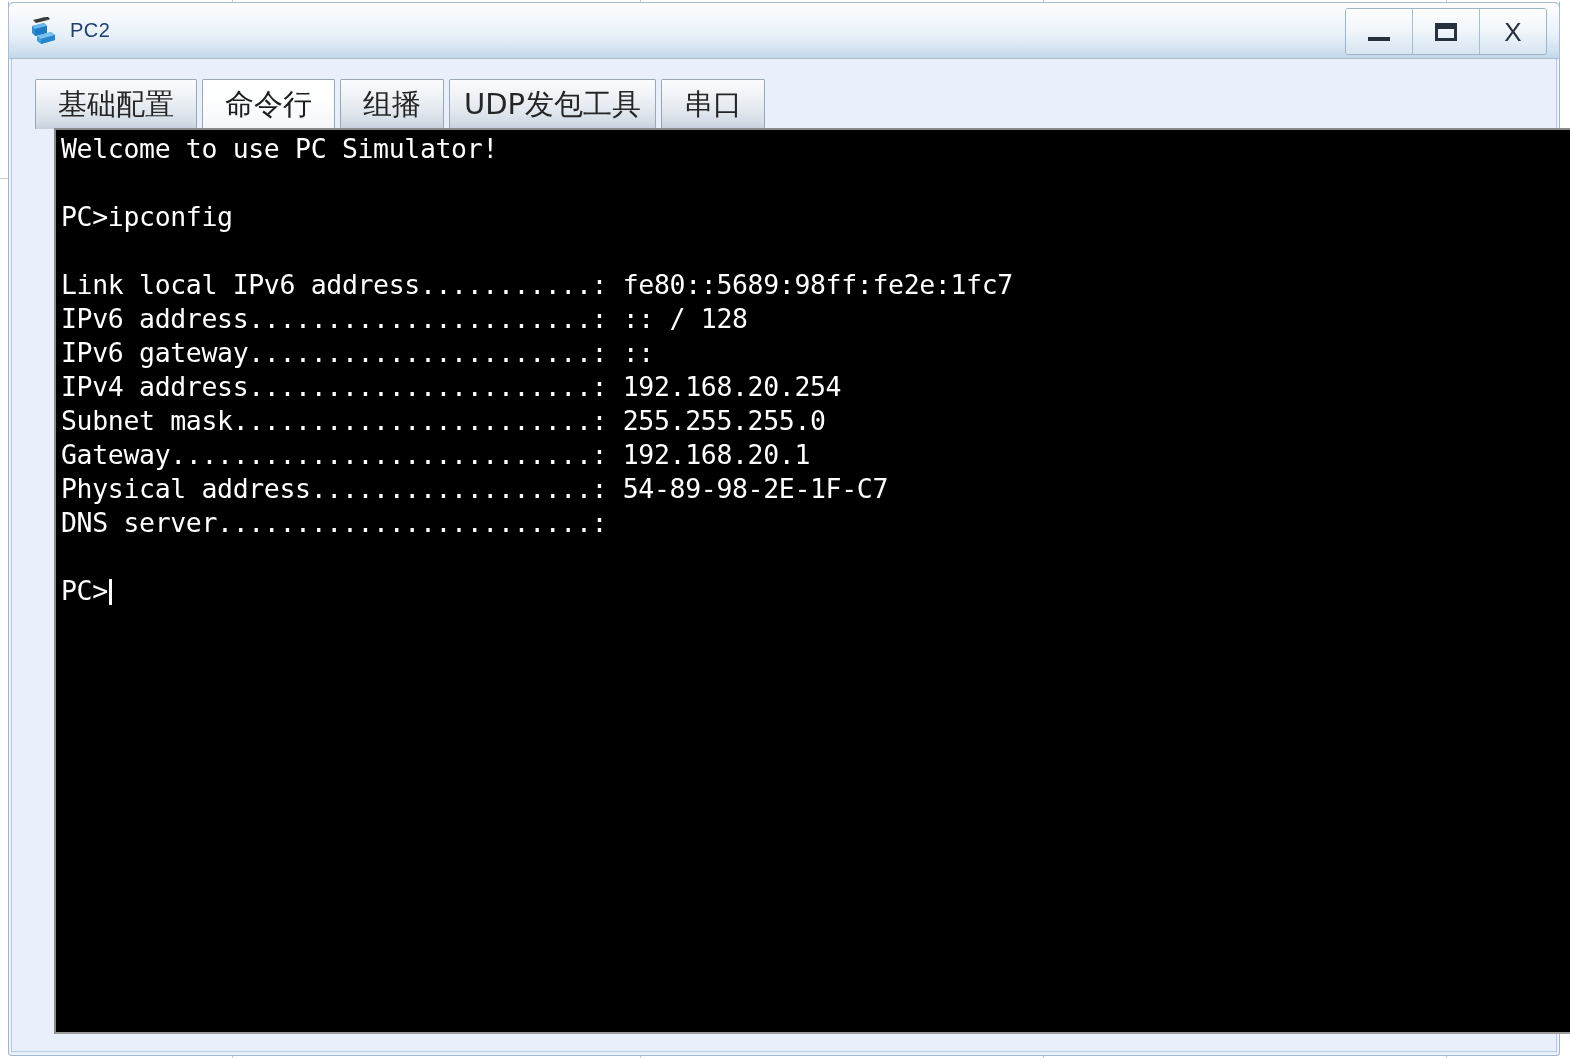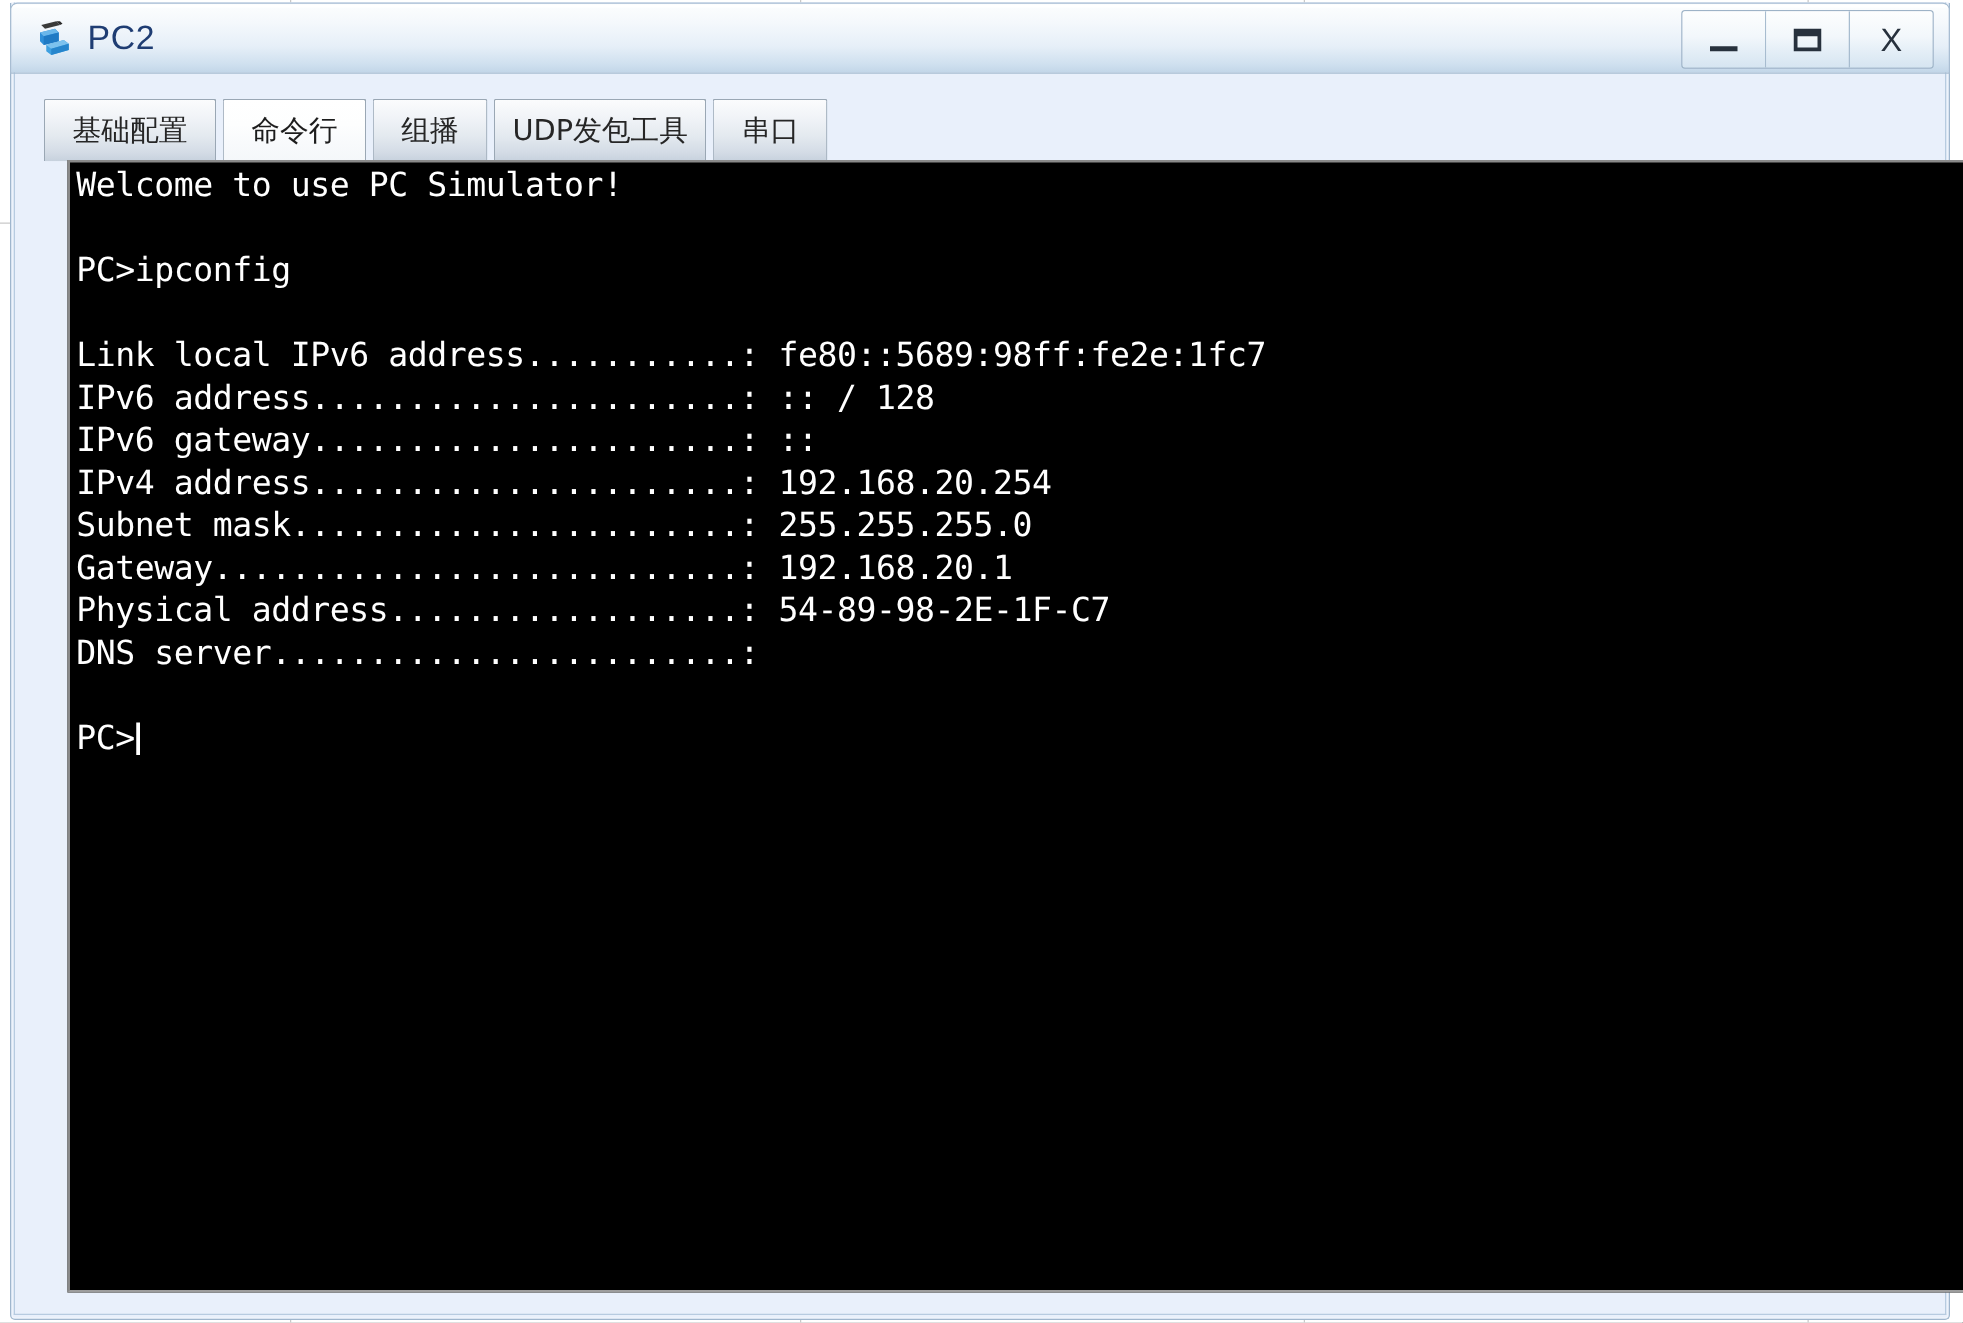--- a/index.html
+++ b/index.html
@@ -96,21 +96,21 @@
     height: 44px;
   }
   #pc-icon {
     width: 34px;
     height: 34px;
     position: relative;
     display: block;
   }
   #title-text {
     font-family: "Liberation Sans", sans-serif;
-    font-size: 27px;
+    font-size: 20px;
     color: #1f3d73;
     letter-spacing: 0.5px;
     line-height: 1;
     padding-bottom: 2px;
   }
 
   
   #window-controls {
     position: absolute;
     right: 12px;
@@ -166,21 +166,21 @@
   .tab {
     height: 50px;
     box-sizing: border-box;
     border: 1px solid #9aa7b4;
     border-bottom: none;
     border-radius: 2px 2px 0 0;
     display: flex;
     align-items: center;
     justify-content: center;
     font-family: "DejaVu Sans", "Liberation Sans", sans-serif;
-    font-size: 23px;
+    font-size: 29px;
     color: #262626;
     padding: 0 22px;
     background: linear-gradient(to bottom,
         #fbfcfd 0%,
         #f0f3f7 30%,
         #e3e9ef 60%,
         #d4dce6 85%,
         #c6d1dd 100%);
     white-space: nowrap;
   }

